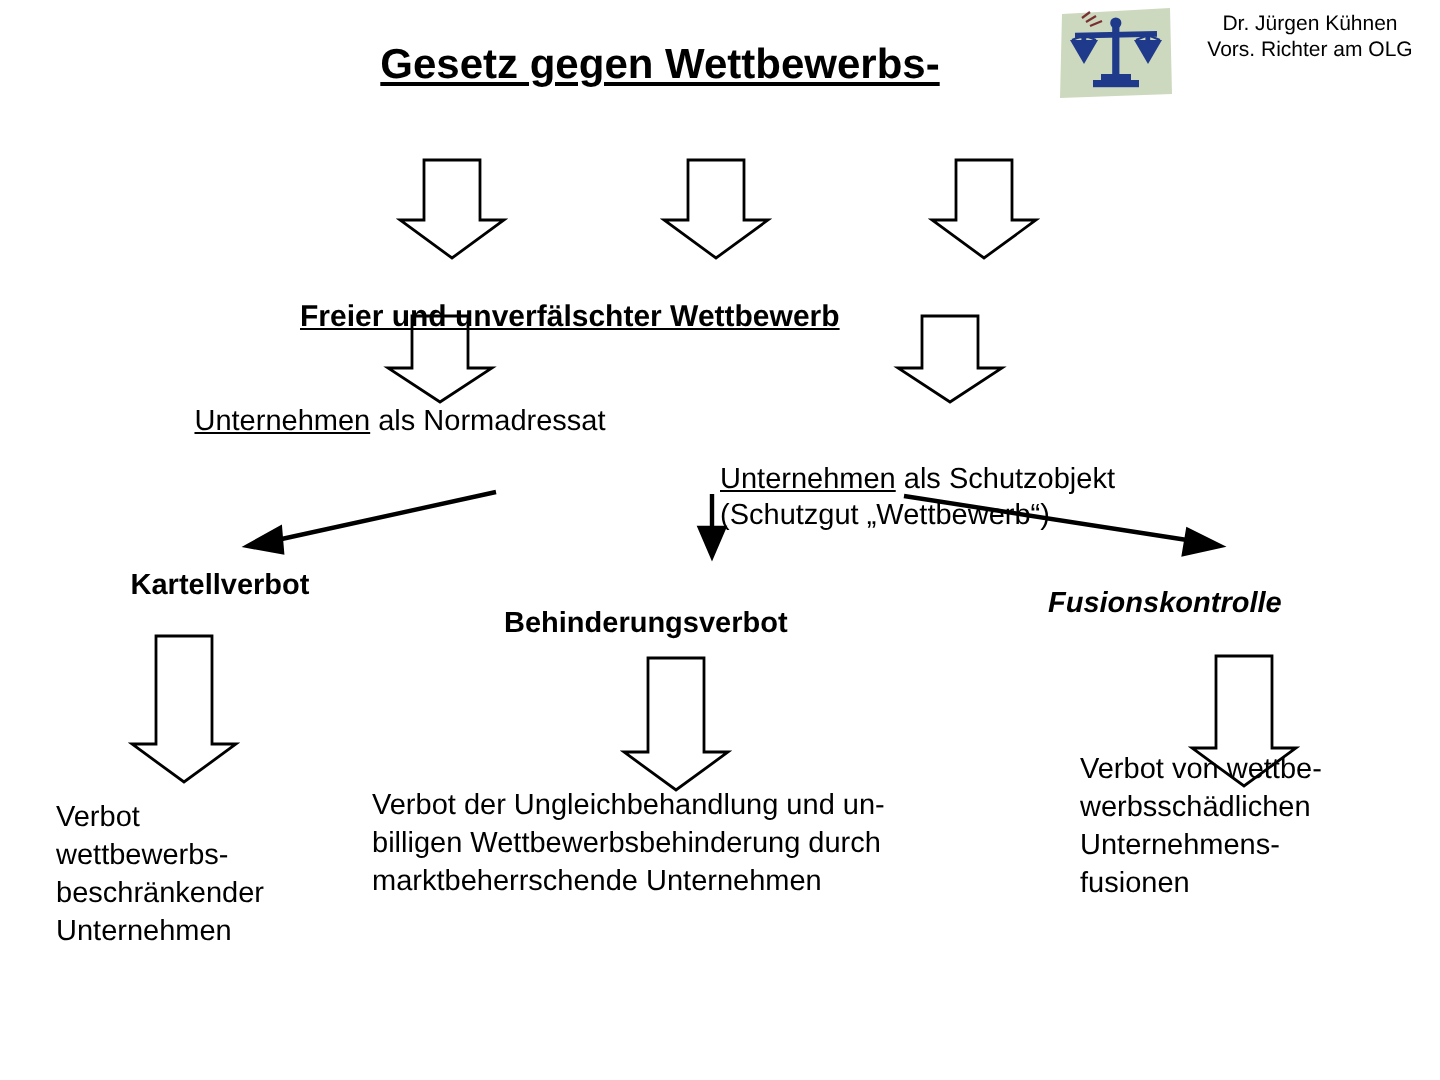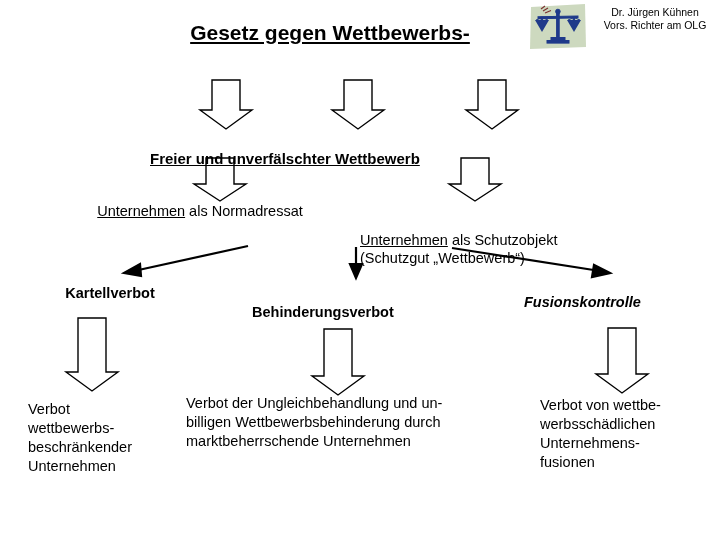--- a/index.html
+++ b/index.html
@@ -80,21 +80,21 @@
   #t4-left   { left: 20px;  top: 284px; width: 180px; text-align: center; }
   #t4-mid    { left: 252px; top: 284px; width: 240px; text-align: left; }
   #t4-right  { left: 524px; top: 293px; width: 190px; text-align: left; font-style: italic; }
 
   .tier5 {
     font-size: 14.5px;
     line-height: 19px;
   }
   #t5-left  { left: 28px;  top: 400px; width: 150px; text-align: left; }
   #t5-mid   { left: 186px; top: 394px; width: 330px; text-align: left; }
-  #t5-right { left: 540px; top: 396px; width: 180px; text-align: left; }
+  #t5-right { left: 540px; top: 376px; width: 180px; text-align: left; }
 
   
   #arrow-layer {
     left: 0; top: 0;
     width: 720px; height: 540px;
     pointer-events: none;
   }
   #arrow-layer .block-arrow {
     fill: #ffffff;
     stroke: #000000;

